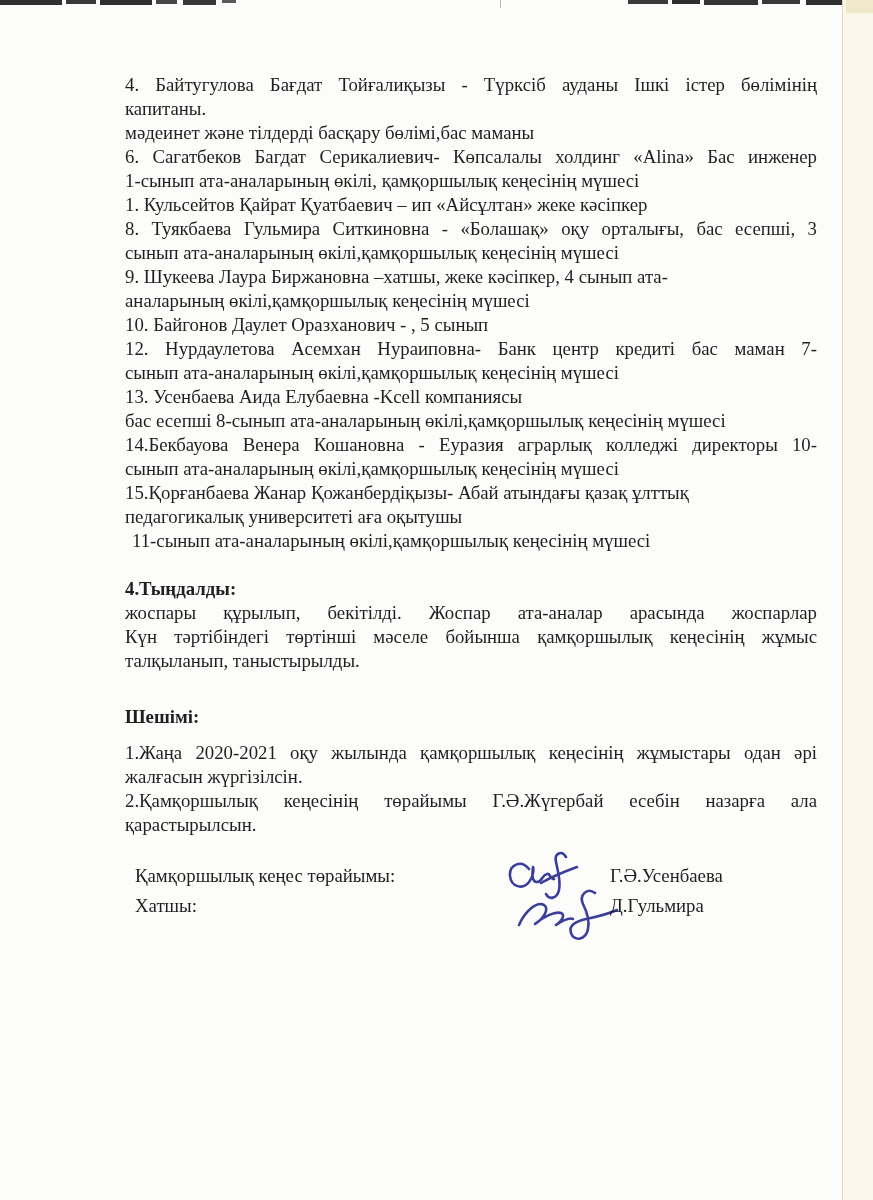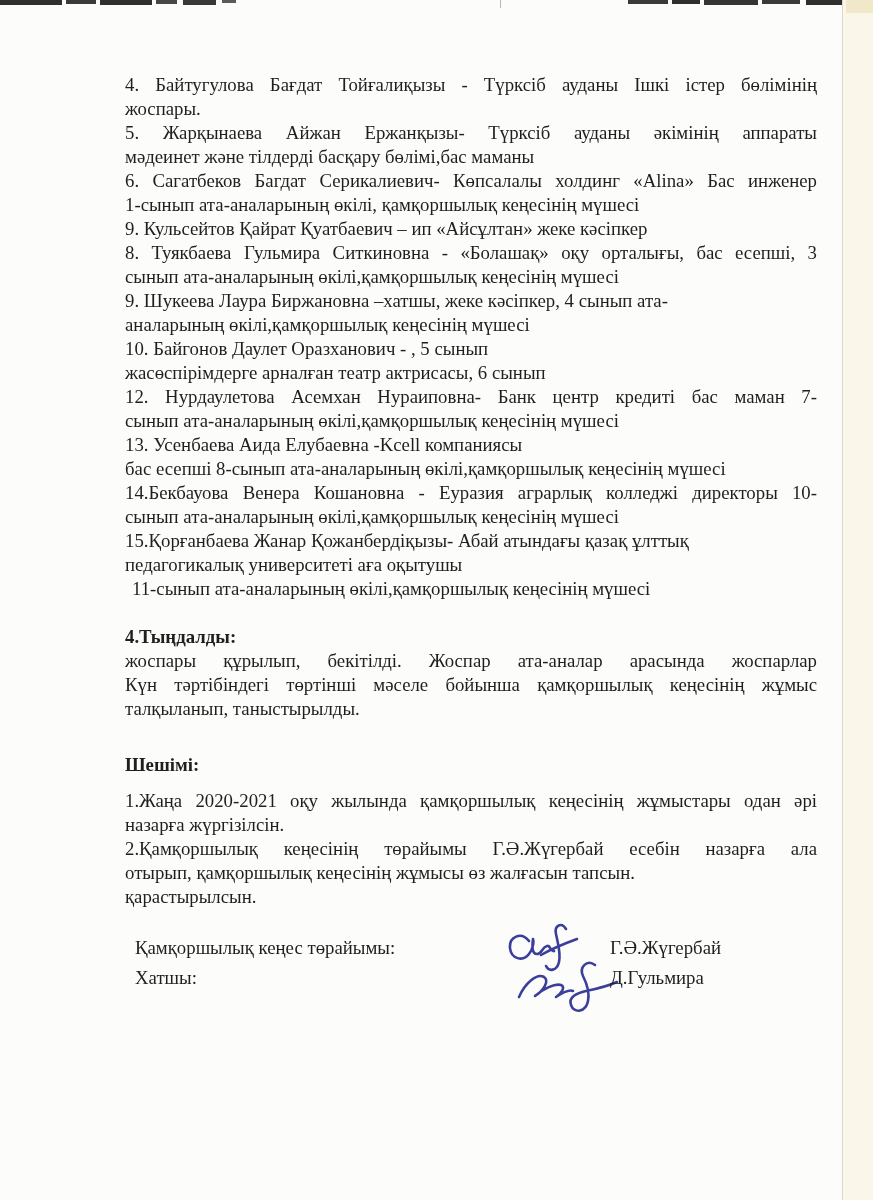--- a/index.html
+++ b/index.html
@@ -59,32 +59,30 @@
     <div class="edge-seg" style="left:806px;width:40px;height:5px;"></div>
     <div class="top-speck" style="left:500px;top:0;width:1px;height:8px;"></div>
   </div>
   <div class="right-strip"></div>
   <div class="tr-patch"></div>
 
   <div class="content">
 
     <div class="block">
         <div class="line just">4. Байтугулова Бағдат Тойғалиқызы - Түрксіб ауданы Ішкі істер бөлімінің</div>
-        <div class="line">жоспары.</div>
-        <div class="line just">5. Жарқынаева Айжан Ержанқызы- Түрксіб ауданы әкімінің аппараты</div>
+        <div class="line">капитаны.</div>
         <div class="line">мәдеинет және тілдерді басқару бөлімі,бас маманы</div>
         <div class="line just">6. Сагатбеков Багдат Серикалиевич- Көпсалалы холдинг «Alina» Бас инженер</div>
         <div class="line">1-сынып ата-аналарының өкілі, қамқоршылық кеңесінің мүшесі</div>
-        <div class="line">9. Кульсейтов Қайрат Қуатбаевич – ип «Айсұлтан» жеке кәсіпкер</div>
+        <div class="line">1. Кульсейтов Қайрат Қуатбаевич – ип «Айсұлтан» жеке кәсіпкер</div>
         <div class="line just">8. Туякбаева Гульмира Ситкиновна - «Болашақ» оқу орталығы, бас есепші, 3</div>
         <div class="line">сынып ата-аналарының өкілі,қамқоршылық кеңесінің мүшесі</div>
         <div class="line">9. Шукеева Лаура Биржановна –хатшы, жеке кәсіпкер, 4 сынып ата-</div>
         <div class="line">аналарының өкілі,қамқоршылық кеңесінің мүшесі</div>
         <div class="line">10. Байгонов Даулет Оразханович - , 5 сынып</div>
-        <div class="line">жасөспірімдерге арналған театр актрисасы, 6 сынып</div>
         <div class="line just">12. Нурдаулетова Асемхан Нураиповна- Банк центр кредиті бас маман 7-</div>
         <div class="line">сынып ата-аналарының өкілі,қамқоршылық кеңесінің мүшесі</div>
         <div class="line">13. Усенбаева Аида Елубаевна -Kcell компаниясы</div>
         <div class="line">бас есепші 8-сынып ата-аналарының өкілі,қамқоршылық кеңесінің мүшесі</div>
         <div class="line just">14.Бекбауова Венера Кошановна - Еуразия аграрлық колледжі директоры 10-</div>
         <div class="line">сынып ата-аналарының өкілі,қамқоршылық кеңесінің мүшесі</div>
         <div class="line">15.Қорғанбаева Жанар Қожанбердіқызы- Абай атындағы қазақ ұлттық</div>
         <div class="line">педагогикалық университеті аға оқытушы</div>
         <div class="line ind">11-сынып ата-аналарының өкілі,қамқоршылық кеңесінің мүшесі</div>
       </div>
@@ -92,39 +90,38 @@
     <div class="heading h-tyndaldy">4.Тыңдалды:</div>
     <div class="block">
         <div class="line just">жоспары құрылып, бекітілді. Жоспар ата-аналар арасында жоспарлар</div>
         <div class="line just">Күн тәртібіндегі төртінші мәселе бойынша қамқоршылық кеңесінің жұмыс</div>
         <div class="line">талқыланып, таныстырылды.</div>
       </div>
 
     <div class="heading h-sheshimi">Шешімі:</div>
     <div class="block">
         <div class="line just">1.Жаңа 2020-2021 оқу жылында қамқоршылық кеңесінің жұмыстары одан әрі</div>
-        <div class="line">назарға жүргізілсін.</div>
+        <div class="line">жалғасын жүргізілсін.</div>
         <div class="line just">2.Қамқоршылық кеңесінің төрайымы Г.Ә.Жүгербай есебін назарға ала</div>
-        <div class="line">отырып, қамқоршылық кеңесінің жұмысы өз жалғасын тапсын.</div>
         <div class="line">қарастырылсын.</div>
       </div>
 
     <div class="sigblock">
       <div class="sig-label row1">Қамқоршылық кеңес төрайымы:</div>
       <div class="sig-label row2">Хатшы:</div>
 
       <svg class="sig-svg sig1" width="92" height="58" viewBox="0 0 92 58">
         <path d="M26,20 C18,10 6,16 7,27 C8,38 20,41 26,33 C30,28 31,21 30,18 C29,26 29,33 34,33 C39,33 39,26 44,25 C48,24 47,31 51,30" stroke="#3b3e9a"></path>
         <path d="M63,8 C59,1 51,4 53,13 C55,23 58,32 56,41 C54,50 46,51 43,45" stroke="#3b3e9a"></path>
         <path d="M38,34 C50,27 63,22 74,18" stroke="#3b3e9a"></path>
       </svg>
 
       <svg class="sig-svg sig2" width="112" height="62" viewBox="0 0 112 62">
         <path d="M6,40 C12,26 24,16 31,20 C37,24 30,34 22,39 C30,32 42,26 48,28 C53,30 48,37 43,40 C49,36 56,32 60,34" stroke="#3b3e9a"></path>
         <path d="M82,8 C74,2 66,10 70,19 C74,27 77,35 75,44 C73,55 61,57 58,48 C55,40 64,36 73,34 C83,32 95,29 104,25" stroke="#3b3e9a"></path>
       </svg>
 
-      <div class="sig-name row1">Г.Ә.Жүгербай</div>
+      <div class="sig-name row1">Г.Ә.Усенбаева</div>
       <div class="sig-name row2">Д.Гульмира</div>
     </div>
 
   </div>
 </div>
 
 </body></html>

